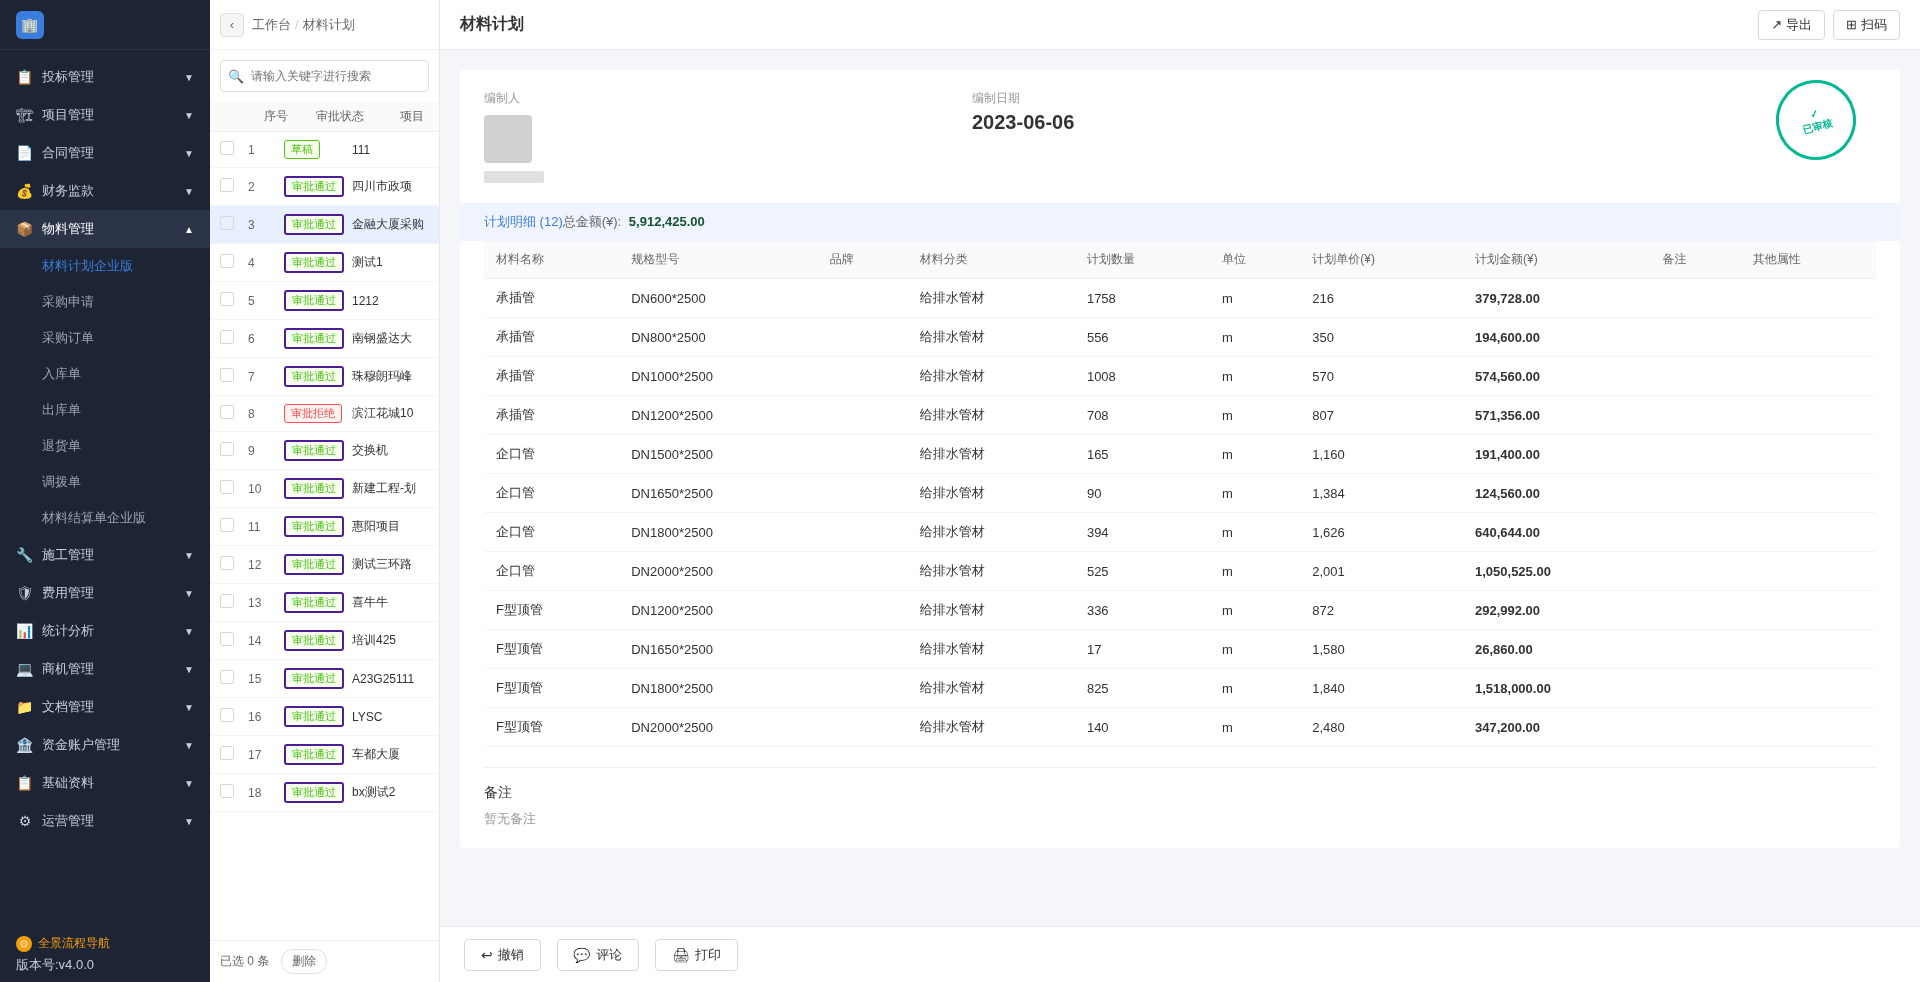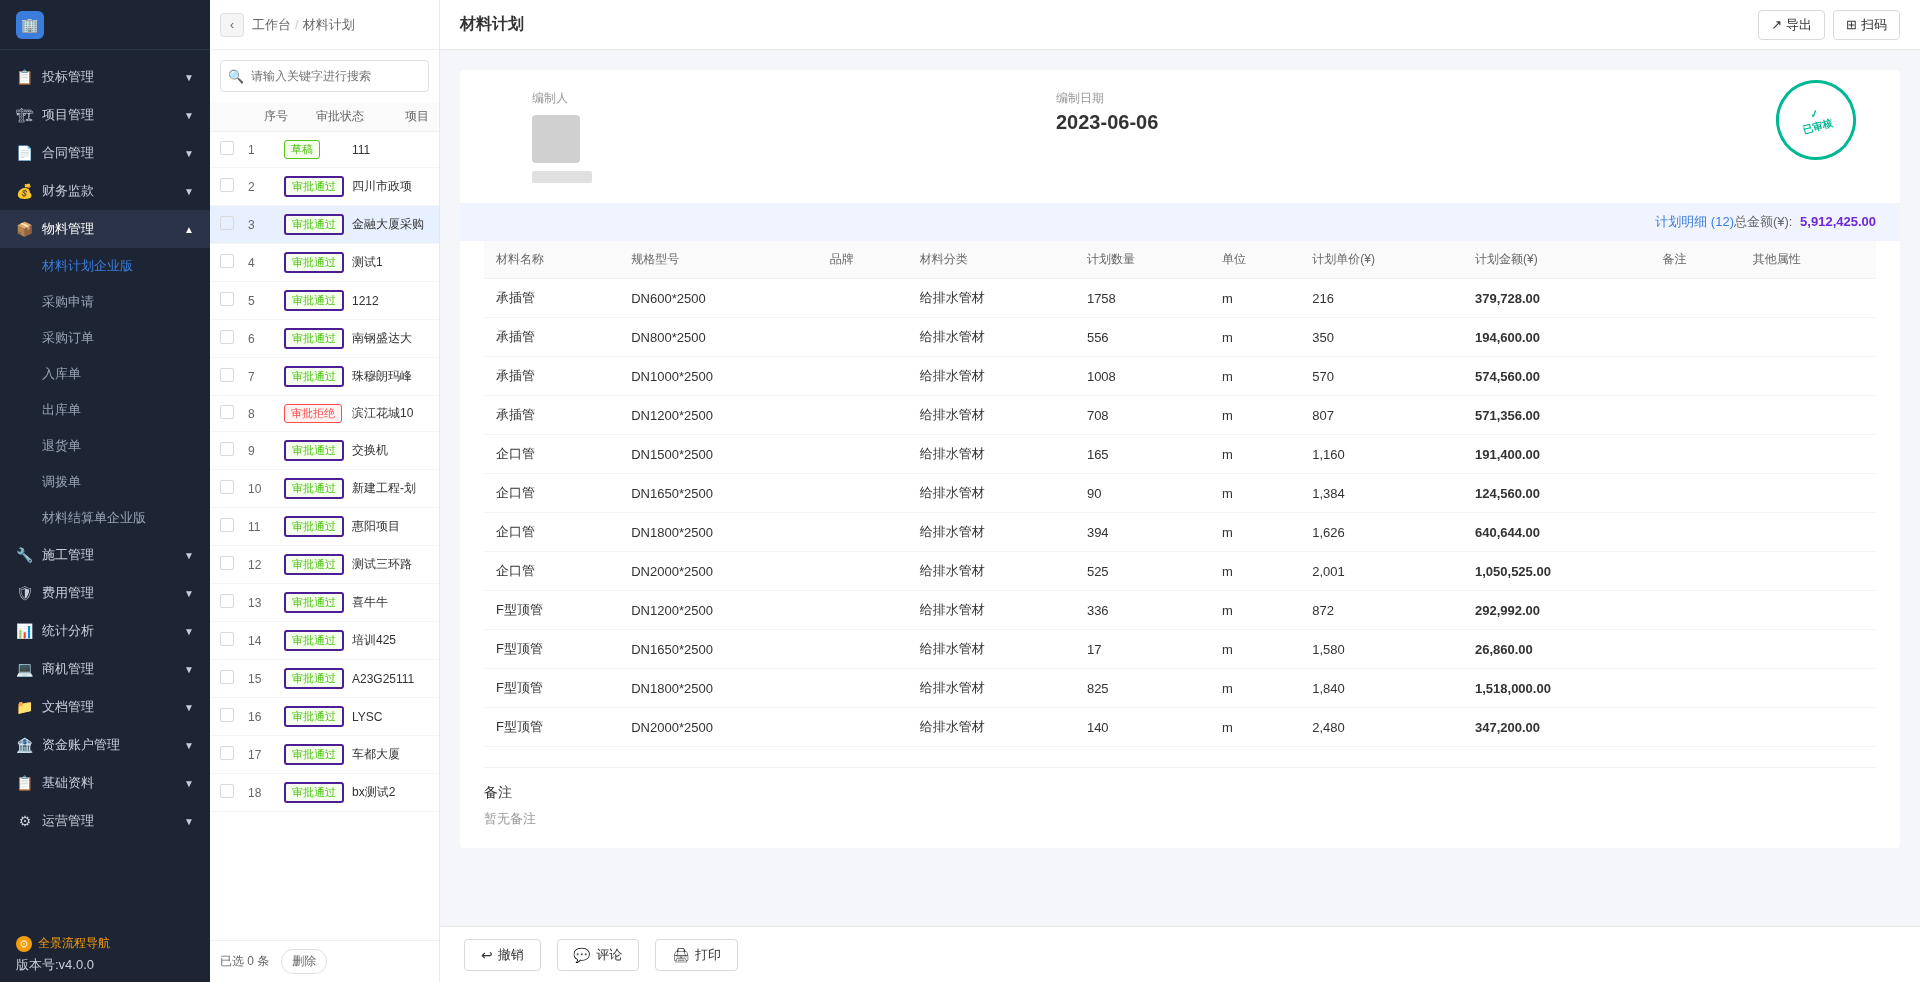--- a/index.html
+++ b/index.html
@@ -119,21 +119,21 @@
       padding: 6px 10px;
       background: #fafafa;
       border-bottom: 1px solid #f0f0f0;
       font-size: 12px;
       color: #666;
       gap: 24px;
     }
     .list-header .col-check { width: 20px; }
     .list-header .col-num { width: 28px; }
     .list-header .col-status { width: 60px; }
-    .list-header .col-project { flex: 1; text-align: right; }
+    .list-header .col-project { flex: 1; }
 
     .list-items { flex: 1; overflow-y: auto; }
     .list-items::-webkit-scrollbar { width: 4px; }
     .list-items::-webkit-scrollbar-thumb { background: #e0e0e0; border-radius: 2px; }
 
     .list-row {
       display: flex; align-items: center;
       padding: 8px 10px;
       border-bottom: 1px solid #f5f5f5;
       cursor: pointer;
@@ -212,24 +212,23 @@
 
     .detail-card {
       background: white;
       border-radius: 4px;
       padding: 20px 24px;
       margin-bottom: 0;
     }
 
     .info-section {
       display: flex;
-      gap: 64px;
+      gap: 28px;
       margin-bottom: 20px;
       position: relative;
-      margin-left: 48px;
     }
     .info-field { display: flex; flex-direction: column; gap: 4px; }
     .info-label { font-size: 12px; color: #999; }
     .info-date { font-size: 20px; font-weight: 600; color: #333; }
 
     .stamp {
       position: absolute;
       right: 20px;
       top: -10px;
       width: 80px; height: 80px;
@@ -248,28 +247,28 @@
       display: flex; align-items: center;
       padding: 10px 0;
       border-top: 1px solid #f0f0f0;
       border-bottom: 1px solid #f0f0f0;
       margin-bottom: 0;
     }
     .single-no-label { color: #666; font-size: 13px; width: 80px; }
     .single-no-value { color: #333; font-size: 13px; font-weight: 500; }
 
     .plan-section-header {
-      display: flex; align-items: center; justify-content: flex-end;
+      display: flex; align-items: center; justify-content: flex-start;
       padding: 10px 0;
       background: #f0f4ff;
       margin: 0 -24px;
       padding: 10px 24px;
     }
     .plan-section-title { color: #3b7ddd; font-size: 13px; font-weight: 500; }
-    .plan-total { font-size: 13px; color: #6d28d9; font-weight: 600; }
+    .plan-total { font-size: 13px; color: #14532d; font-weight: 600; }
     .plan-total-label { color: #666; font-size: 13px; margin-right: 4px; }
 
     .plan-table { width: 100%; border-collapse: collapse; margin-top: 0; }
     .plan-table th {
       background: #fafafa;
       padding: 10px 12px;
       text-align: left;
       font-size: 12px;
       color: #666;
       border-bottom: 1px solid #f0f0f0;

